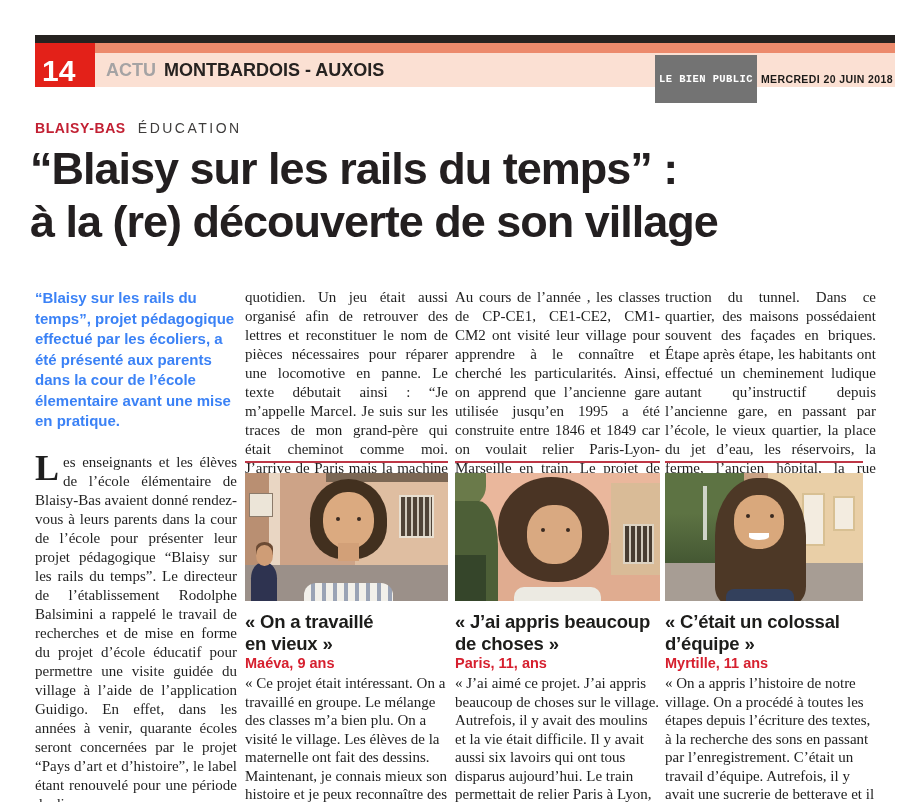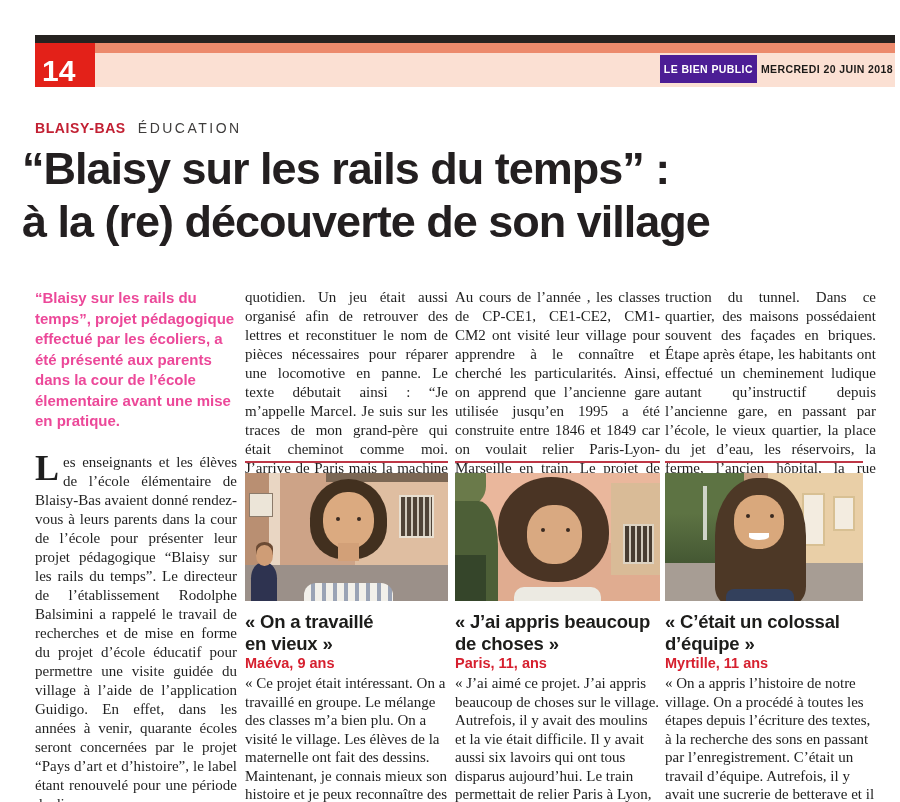--- a/index.html
+++ b/index.html
@@ -9,37 +9,37 @@
   
   .top-black{position:absolute;left:35px;top:35px;width:860px;height:8px;background:#262220;}
   .pagenum-box{position:absolute;left:35px;top:43px;width:60px;height:44px;background:#e32119;}
   .pagenum{position:absolute;left:7px;bottom:1px;color:#fff;font-weight:bold;font-size:30px;line-height:30px;}
   .strip-salmon{position:absolute;left:95px;top:43px;width:800px;height:10px;background:#ec8a6c;}
   .strip-pink{position:absolute;left:95px;top:53px;width:800px;height:34px;background:#fbe0d3;}
   .section-line{position:absolute;left:106px;top:60px;font-weight:bold;font-size:18px;letter-spacing:0;}
   .section-line .actu{color:#a5a3a4;}
   .section-line .region{color:#262220;margin-left:8px;}
   .brand-block{position:absolute;right:7px;top:55px;font-size:10.5px;font-weight:bold;display:flex;align-items:center;gap:4px;}
-  .brand-badge{background:#4c1d95;color:#ffffff;padding:8px 4px;letter-spacing:.4px;}
+  .brand-badge{background:#737373;color:#ffffff;padding:18px 4px;letter-spacing:.4px;font-family:Liberation Mono, monospace;}
   .brand-date{color:#1c1a18;letter-spacing:.4px;}
 
   
   .kicker{position:absolute;left:35px;top:120px;font-size:14px;font-weight:bold;}
   .kicker .loc{color:#c22033;letter-spacing:.6px;}
   .kicker .topic{color:#3f3d3c;font-weight:normal;letter-spacing:2.5px;margin-left:12px;margin-top:36px;}
-  .headline{position:absolute;left:22px;top:142px;width:862px;color:#231f20;
+  .headline{position:absolute;left:30px;top:142px;width:862px;color:#231f20;
             font-size:45px;line-height:53px;font-weight:bold;letter-spacing:-1px;white-space:pre-line;}
 
   
   .col{position:absolute;top:288px;}
   .col1{left:35px;width:202px;}
   .col2{left:245px;width:203px;}
   .col3{left:455px;width:205px;}
   .col4{left:665px;width:211px;}
-  .lede{font-size:15px;line-height:20.5px;font-weight:bold;color:#ec4899;}
+  .lede{font-size:15px;line-height:20.5px;font-weight:bold;color:#3b82f6;}
   .serif{font-family:"Liberation Serif",serif;font-size:15px;line-height:19px;color:#1f1f1f;text-align:justify;}
   .bodypara{margin-top:21px;}
   .dropcap{float:left;font-family:"Liberation Serif",serif;font-weight:bold;font-size:36px;line-height:30px;
            padding-right:4px;color:#1f1f1f;}
 
   
   .testimonial{position:absolute;top:461px;}
   .t2{left:245px;width:203px;}
   .t3{left:455px;width:205px;}
   .t4{left:665px;width:211px;}
@@ -97,20 +97,23 @@
 <body>
 
 <div class="sheet">
 
   <div class="top-black"></div>
   <div class="pagenum-box">
     <span class="pagenum">14</span>
   </div>
   <div class="strip-salmon"></div>
   <div class="strip-pink"></div>
+  <div class="section-line">
+    <span class="actu">ACTU</span><span class="region">MONTBARDOIS - AUXOIS</span>
+  </div>
   <div class="brand-block">
     <span class="brand-badge">LE BIEN PUBLIC</span>
     <span class="brand-date">MERCREDI 20 JUIN 2018</span>
   </div>
 
   <div class="kicker">
     <span class="loc">BLAISY-BAS</span><span class="topic">ÉDUCATION</span>
   </div>
   <h1 class="headline" style="margin:0;">“Blaisy sur les rails du temps” :
 à la (re) découverte de son village</h1>

